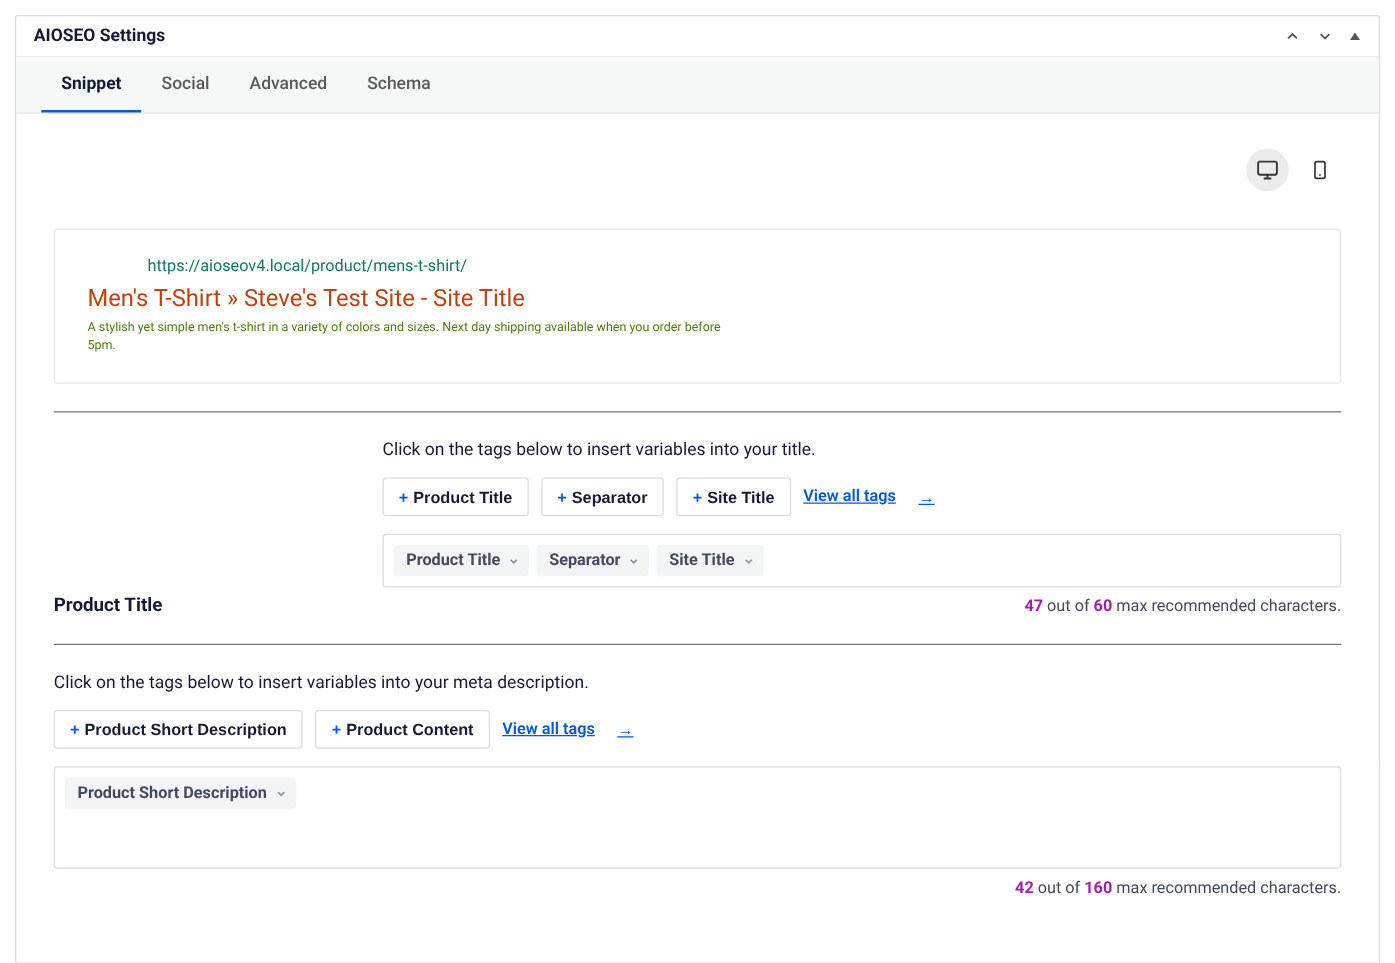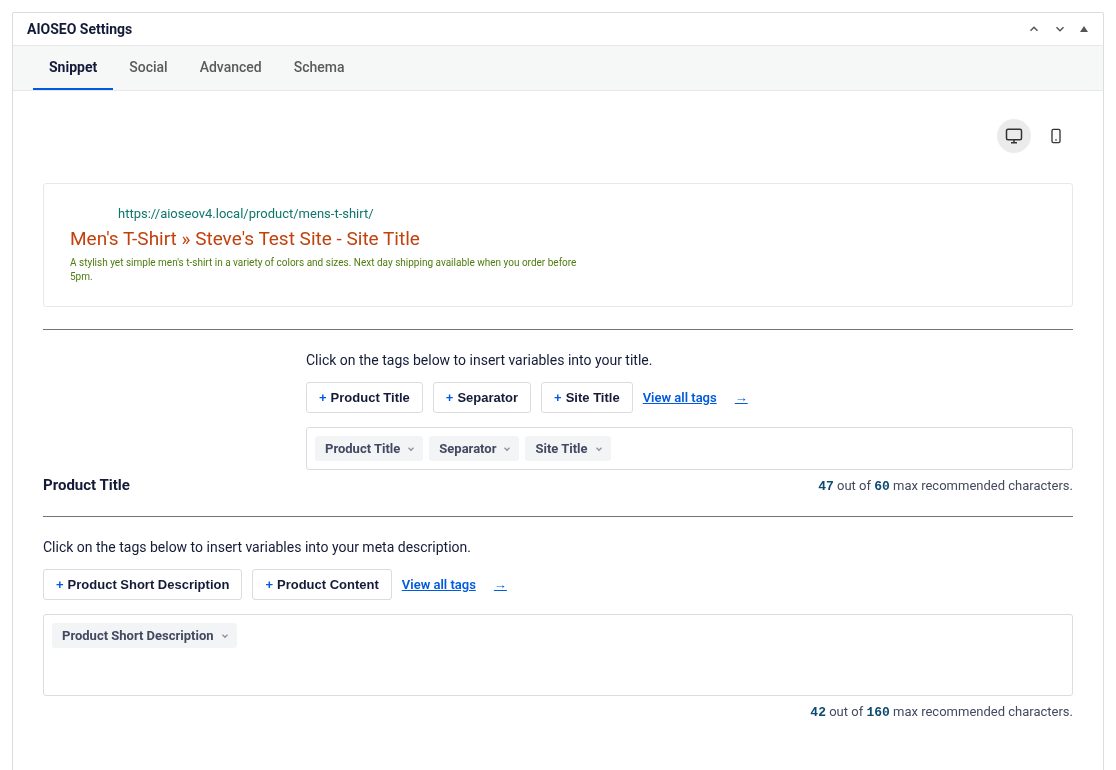--- a/index.html
+++ b/index.html
@@ -191,22 +191,21 @@
   color: #8c8f9a;
 }
 .char-count {
   text-align: right;
   font-size: 13px;
   color: #434960;
   margin-top: 8px;
 }
 .char-count b {
   font-weight: 700;
-  color: #0c4a6e;
-  font-family: Liberation Mono, monospace;
+  color: #a21caf;
 }
 svg {
   display: block;
 }
 </style>
 </head>
 <body>
 
 <div class="panel">
 

